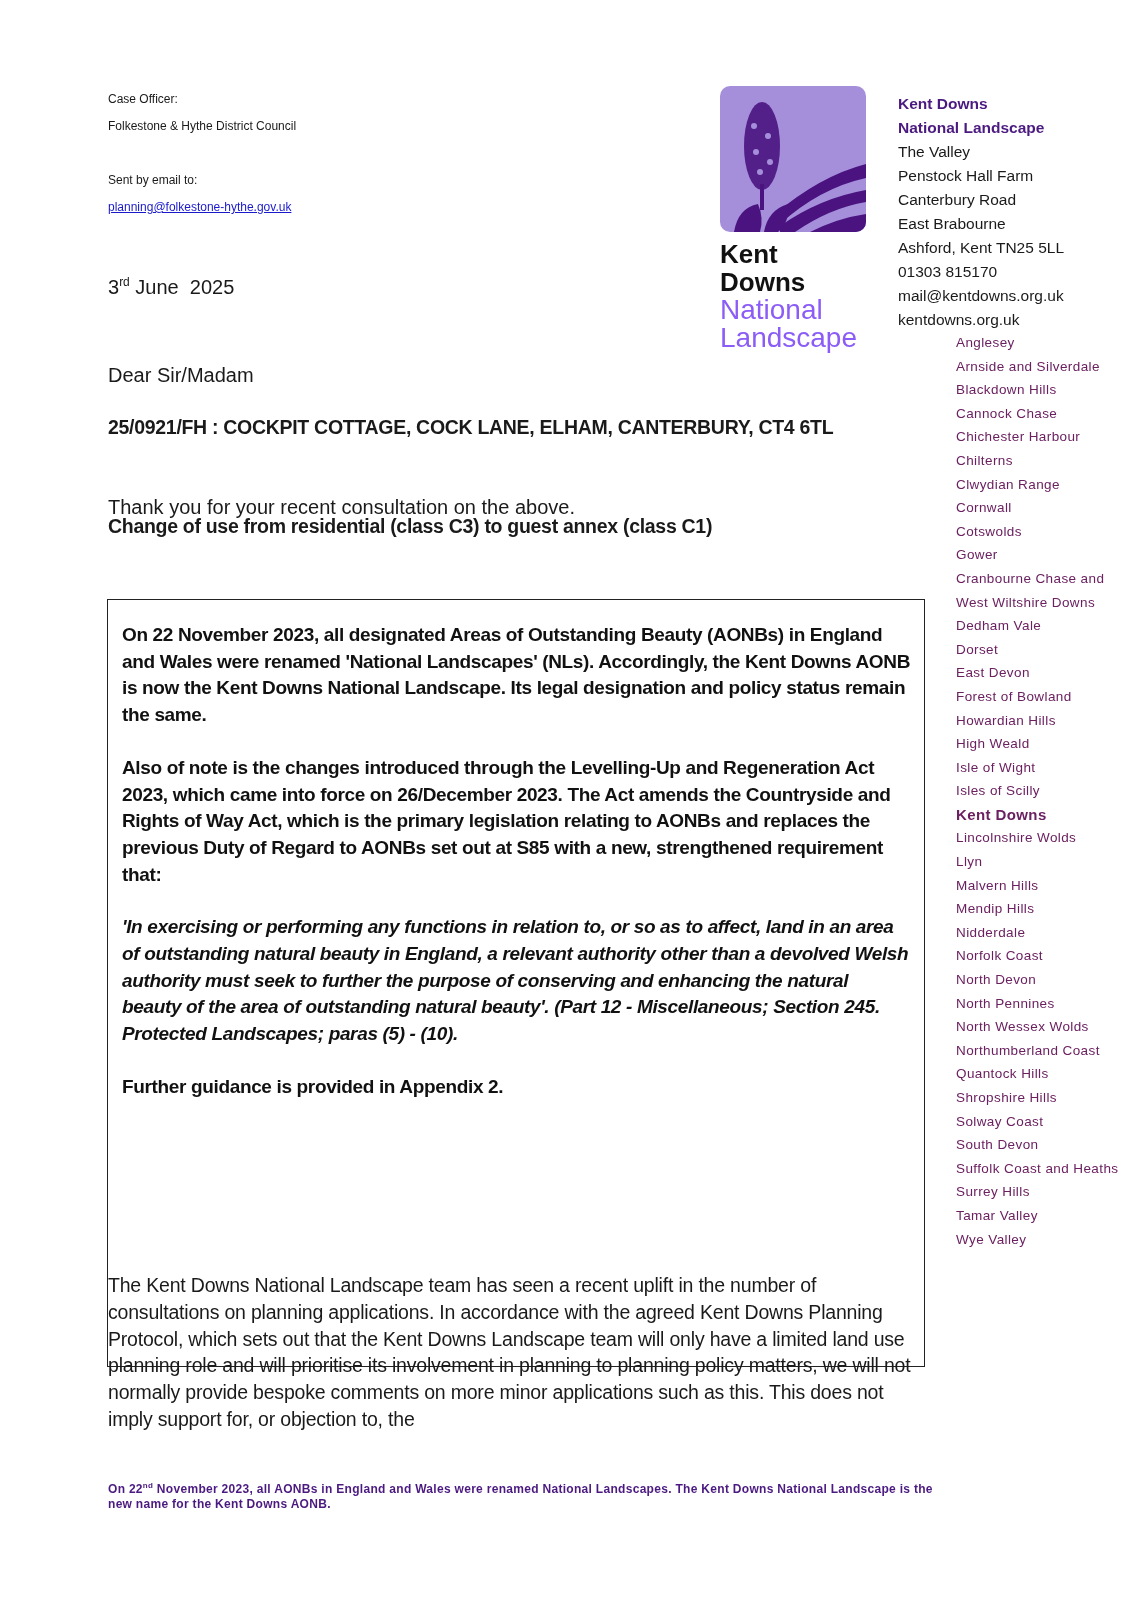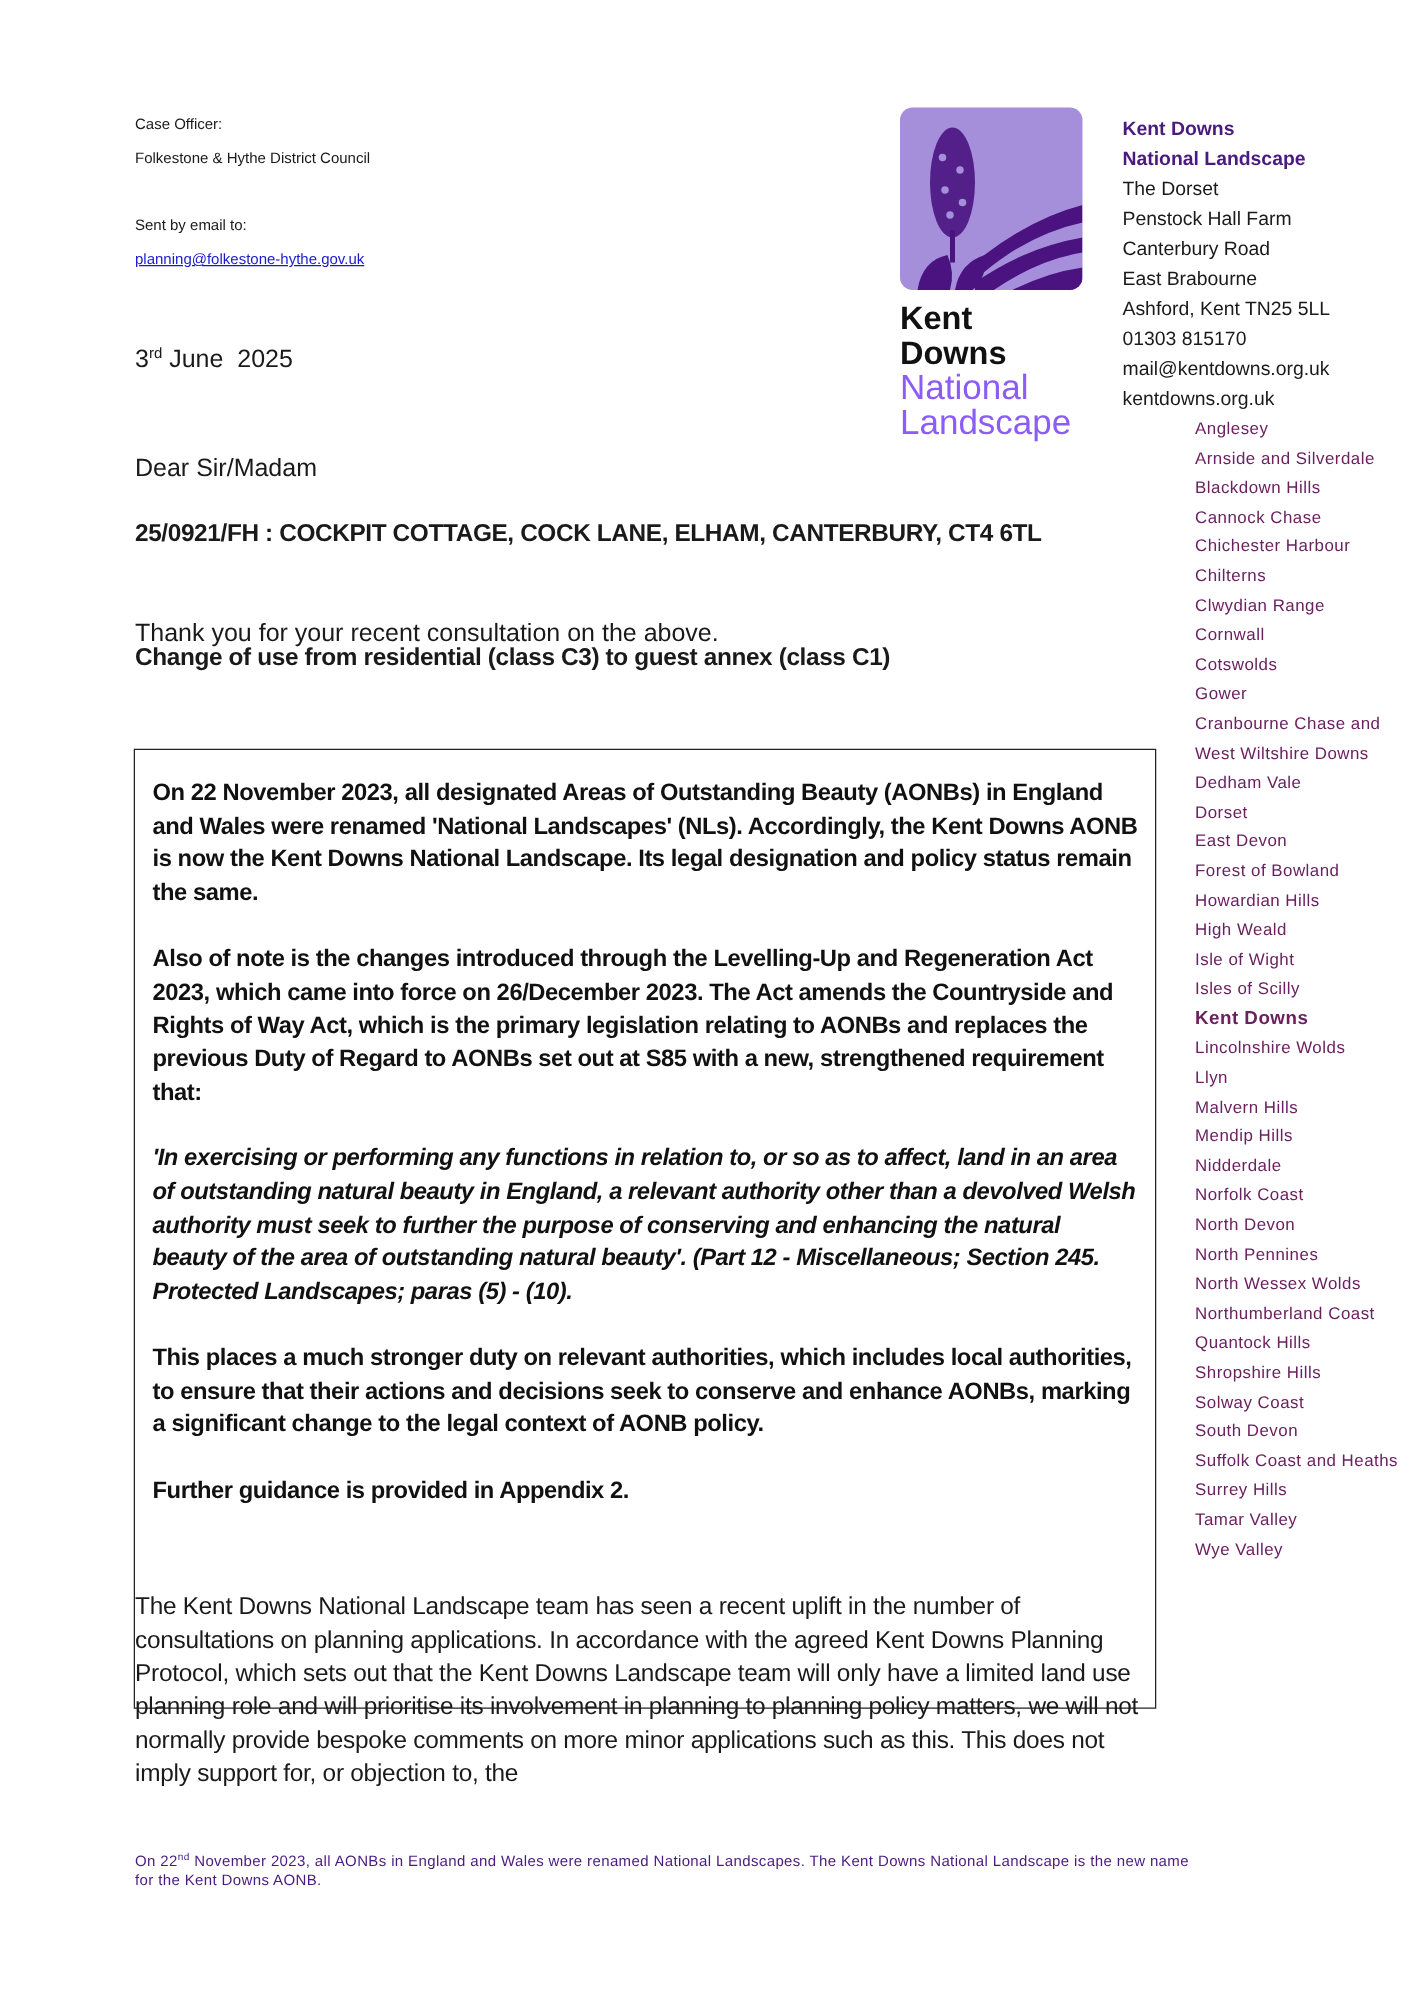--- a/index.html
+++ b/index.html
@@ -21,21 +21,21 @@
   .sidebar .current { font-weight: bold; font-size: 15px; }
   .greeting { left: 108px; top: 364px; font-size: 20px; }
   .ref { left: 108px; top: 416px; font-size: 19.5px; font-weight: bold; letter-spacing: -0.3px; }
   .subject { left: 108px; top: 470px; font-size: 19.5px; font-weight: bold; letter-spacing: -0.3px; margin-top: 45px; }
   .thanks { left: 108px; top: 496px; font-size: 20px; }
   .notice { left: 107px; top: 599px; width: 818px; height: 768px; border: 1.5px solid #222; box-sizing: border-box; }
   .notice-inner { padding: 22px 14px 0 14px; font-weight: bold; font-size: 19px; line-height: 26.7px; letter-spacing: -0.35px; color: #111; }
   .notice-inner p { margin: 0 0 26px 0; }
   .notice-inner .quote { font-style: italic; }
   .body-para { left: 108px; top: 1272px; width: 820px; font-size: 19.5px; line-height: 26.8px; letter-spacing: -0.2px; color: #1a1a1a; }
-  .footer { left: 108px; top: 1478px; width: 850px; font-size: 12px; line-height: 15px; font-weight: normal; color: #4b1a80; letter-spacing: 0.3px; }
+  .footer { left: 108px; top: 1478px; width: 850px; font-size: 12px; line-height: 15px; font-weight: bold; color: #4b1a80; letter-spacing: 0.3px; }
   .footer sup { font-size: 8px; }
   .footer .tag { margin-top: 14px; }
   .footer u { text-decoration: underline; }
 </style>
 </head>
 <body>
 
 <div class="abs addr">
   <div>Case Officer:</div>
   <div>Folkestone &amp; Hythe District Council</div>
@@ -68,21 +68,21 @@
     </svg>
   </div>
   <div class="logo-t1">Kent Downs</div>
   <div class="logo-t2">National</div>
   <div class="logo-t2">Landscape</div>
 </div>
 
 <div class="abs contact">
   <div class="org">Kent Downs</div>
   <div class="org">National Landscape</div>
-  <div>The Dorset</div>
+  <div>The Valley</div>
   <div>Penstock Hall Farm</div>
   <div>Canterbury Road</div>
   <div>East Brabourne</div>
   <div>Ashford, Kent TN25 5LL</div>
   <div>01303 815170</div>
   <div>mail@kentdowns.org.uk</div>
   <div>kentdowns.org.uk</div>
 </div>
 
 <div class="abs sidebar" id="landscapes">
@@ -130,21 +130,20 @@
 <div class="abs greeting">Dear Sir/Madam</div>
 <div class="abs ref">25/0921/FH : COCKPIT COTTAGE, COCK LANE, ELHAM, CANTERBURY, CT4 6TL</div>
 <div class="abs subject">Change of use from residential (class C3) to guest annex (class C1)</div>
 <div class="abs thanks">Thank you for your recent consultation on the above.</div>
 
 <div class="abs notice">
   <div class="notice-inner">
     <p>On 22 November 2023, all designated Areas of Outstanding Beauty (AONBs) in England and Wales were renamed 'National Landscapes' (NLs). Accordingly, the Kent Downs AONB is now the Kent Downs National Landscape. Its legal designation and policy status remain the same.</p>
     <p>Also of note is the changes introduced through the Levelling-Up and Regeneration Act 2023, which came into force on 26/December 2023. The Act amends the Countryside and Rights of Way Act, which is the primary legislation relating to AONBs and replaces the previous Duty of Regard to AONBs set out at S85 with a new, strengthened requirement that:</p>
     <p class="quote">'In exercising or performing any functions in relation to, or so as to affect, land in an area of outstanding natural beauty in England, a relevant authority other than a devolved Welsh authority must seek to further the purpose of conserving and enhancing the natural beauty of the area of outstanding natural beauty'. (Part 12 - Miscellaneous; Section 245. Protected Landscapes; paras (5) - (10).</p>
-    <p>This places a much stronger duty on relevant authorities, which includes local authorities, to ensure that their actions and decisions seek to conserve and enhance AONBs, marking a significant change to the legal context of AONB policy.</p>
     <p>Further guidance is provided in Appendix 2.</p>
   </div>
 </div>
 
 <div class="abs body-para">The Kent Downs National Landscape team has seen a recent uplift in the number of consultations on planning applications. In accordance with the agreed Kent Downs Planning Protocol, which sets out that the Kent Downs Landscape team will only have a limited land use planning role and will prioritise its involvement in planning to planning policy matters, we will not normally provide bespoke comments on more minor applications such as this. This does not imply support for, or objection to, the</div>
 
 <div class="abs footer">
   <div><span>On 22</span><sup>nd</sup><span> November 2023, all AONBs in England and Wales were renamed National Landscapes. The Kent Downs National Landscape is the new name for the Kent Downs AONB.</span></div>
 </div>
 

